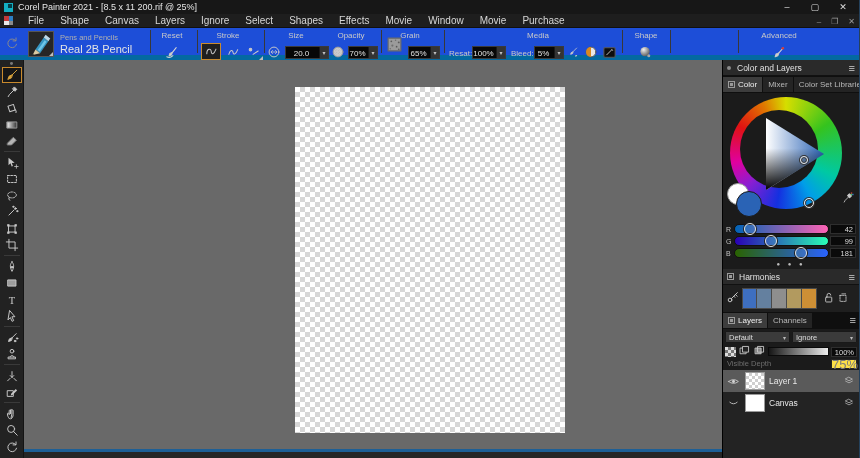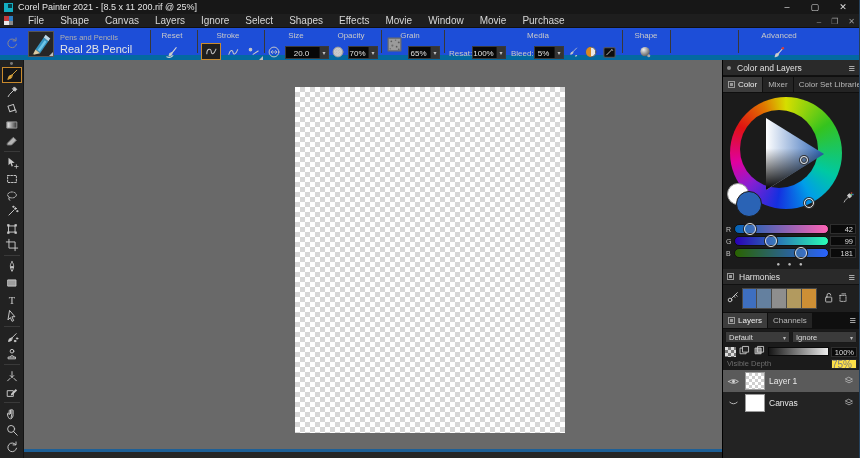--- a/index.html
+++ b/index.html
@@ -97,21 +97,21 @@
   .dropdown { flex:1; height:12px; background:#3b3b3b; border:1px solid #191919; border-radius:1px; display:flex; align-items:center; font-size:7.5px; color:#ddd; padding:0 3px; }
   .dropdown .da { margin-left:auto; font-size:6px; color:#bbb; }
   .comp-row { height:13px; display:flex; align-items:center; gap:2px; padding:2px 2px 0 2px; }
   .mini-checker { width:11px; height:10px; background-color:#ddd;
     background-image:linear-gradient(45deg,#777 25%,transparent 25%,transparent 75%,#777 75%),linear-gradient(45deg,#777 25%,transparent 25%,transparent 75%,#777 75%);
     background-size:6px 6px; background-position:0 0,3px 3px; }
   .op-slider { flex:1; height:9px; border:1px solid #0a0a0a; background:linear-gradient(to right,#161616,#ededed); }
   .small-valbox { width:26px; height:10px; background:#0a0a0a; border:1px solid #2e2e2e; font-size:7.5px; color:#dcdcdc; text-align:right; padding-right:2px; line-height:9px; }
   .vd-row { height:12px; display:flex; align-items:center; padding:1px 2px 0 4px; }
   .vd-label { flex:1; font-size:7.5px; color:#6e6e6e; }
-  .vd-val { width:26px; height:10px; background:#fde047; border:1px solid #242424; font-size:10px; color:#7d7d7d; text-align:left; padding-right:2px; line-height:9px; }
+  .vd-val { width:26px; height:10px; background:#fde047; border:1px solid #242424; font-size:13px; color:#7d7d7d; text-align:left; padding-right:2px; line-height:9px; }
   .layer-list { flex:1; background:#232323; margin-top:1px; }
   .layer-row { height:22px; display:flex; align-items:center; gap:4px; padding:0 3px; }
   .layer-row.selected { background:#5a5a5a; }
   .eye-cell { width:15px; display:flex; justify-content:center; }
   .layer-thumb { width:20px; height:18px; border:1px solid #9a9a9a; background:#fff; }
   .layer-thumb.checker { background-color:#fff;
     background-image:linear-gradient(45deg,#cfcfcf 25%,transparent 25%,transparent 75%,#cfcfcf 75%),linear-gradient(45deg,#cfcfcf 25%,transparent 25%,transparent 75%,#cfcfcf 75%);
     background-size:6px 6px; background-position:0 0,3px 3px; }
   .layer-name { flex:1; font-size:8.5px; color:#e8e8e8; }
   .layer-badge { margin-right:1px; }

